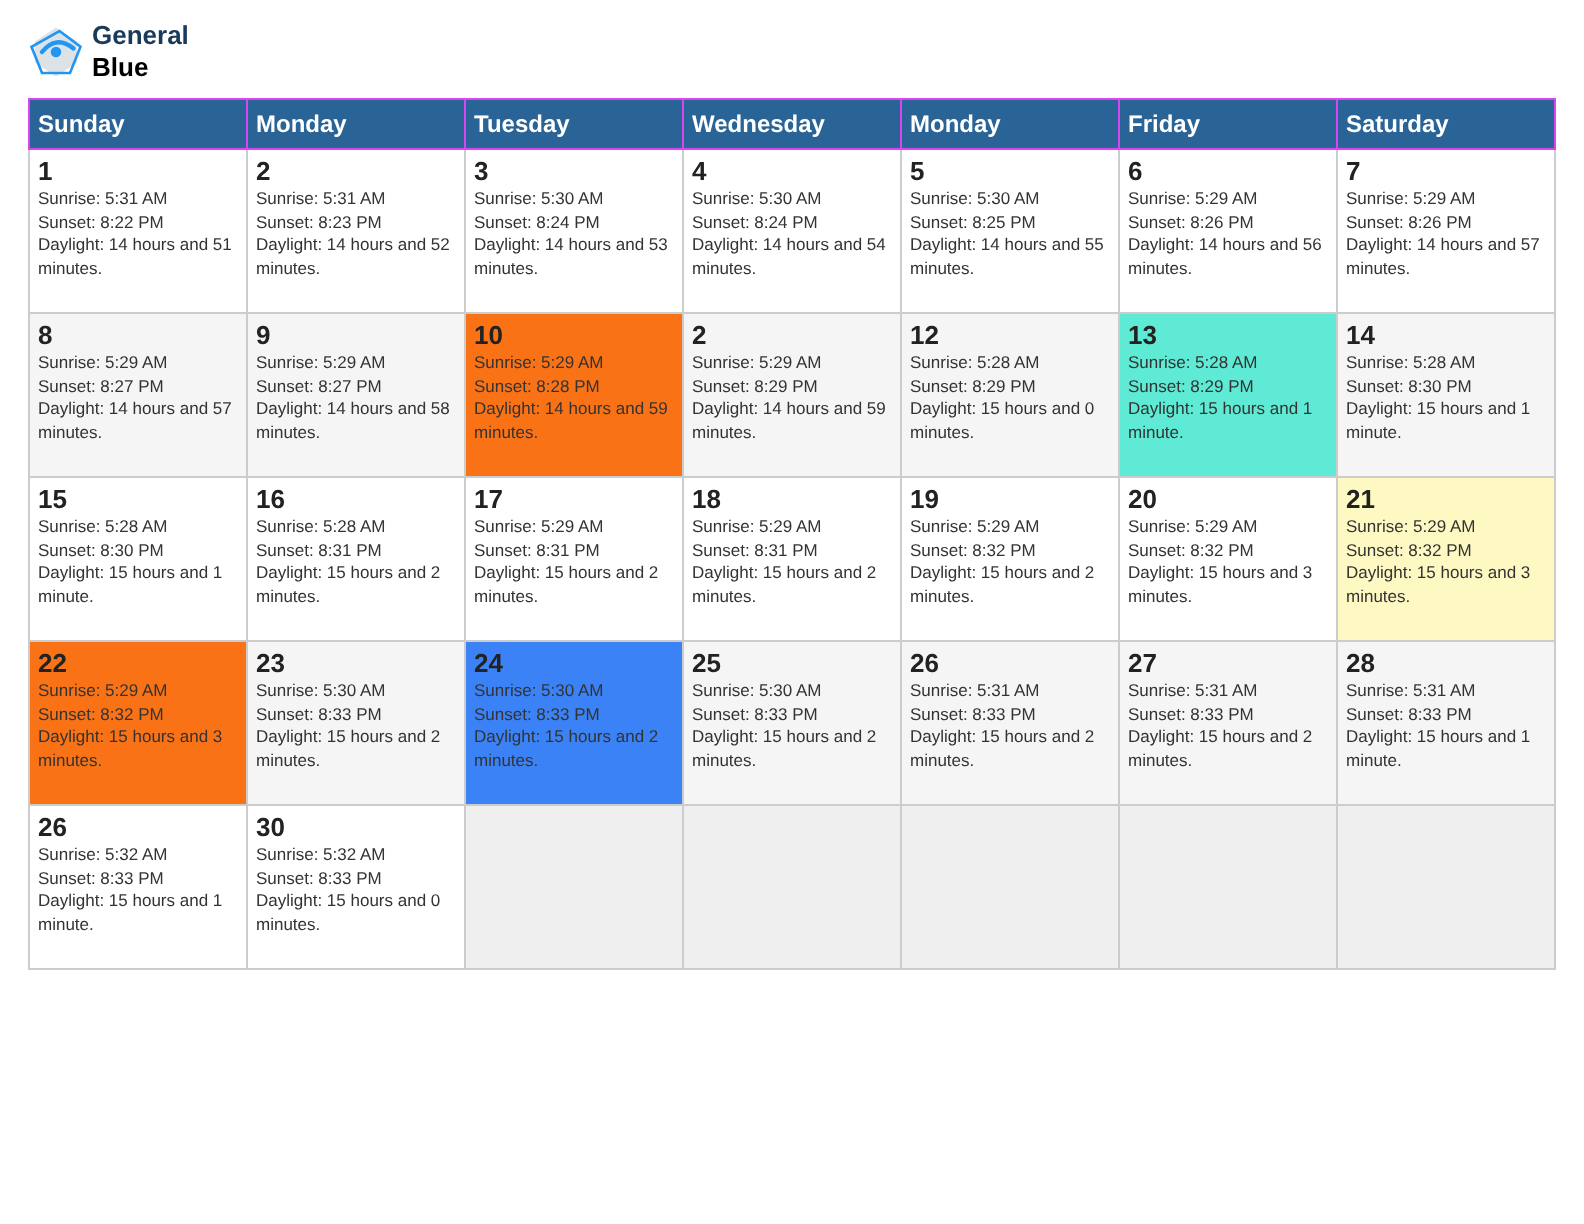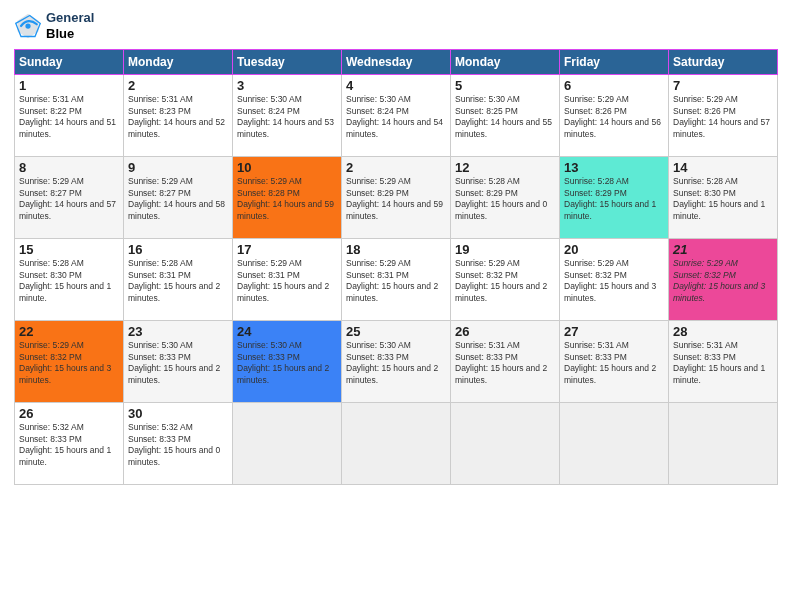--- a/index.html
+++ b/index.html
@@ -286,21 +286,21 @@
         </div>
       </td>
           <td style="background: rgb(255, 255, 255);">
         <span class="day-number">20</span>
         <div class="day-info">
           Sunrise: 5:29 AM<br>
           Sunset: 8:32 PM<br>
           Daylight: 15 hours and 3 minutes.
         </div>
       </td>
-          <td style="background: #ec4899; font-style: italic;">
+          <td style="background: #fef9c3;">
         <span class="day-number">21</span>
         <div class="day-info">
           Sunrise: 5:29 AM<br>
           Sunset: 8:32 PM<br>
           Daylight: 15 hours and 3 minutes.
         </div>
       </td>
         </tr>
         <tr>
           <td style="background: #f97316;">

